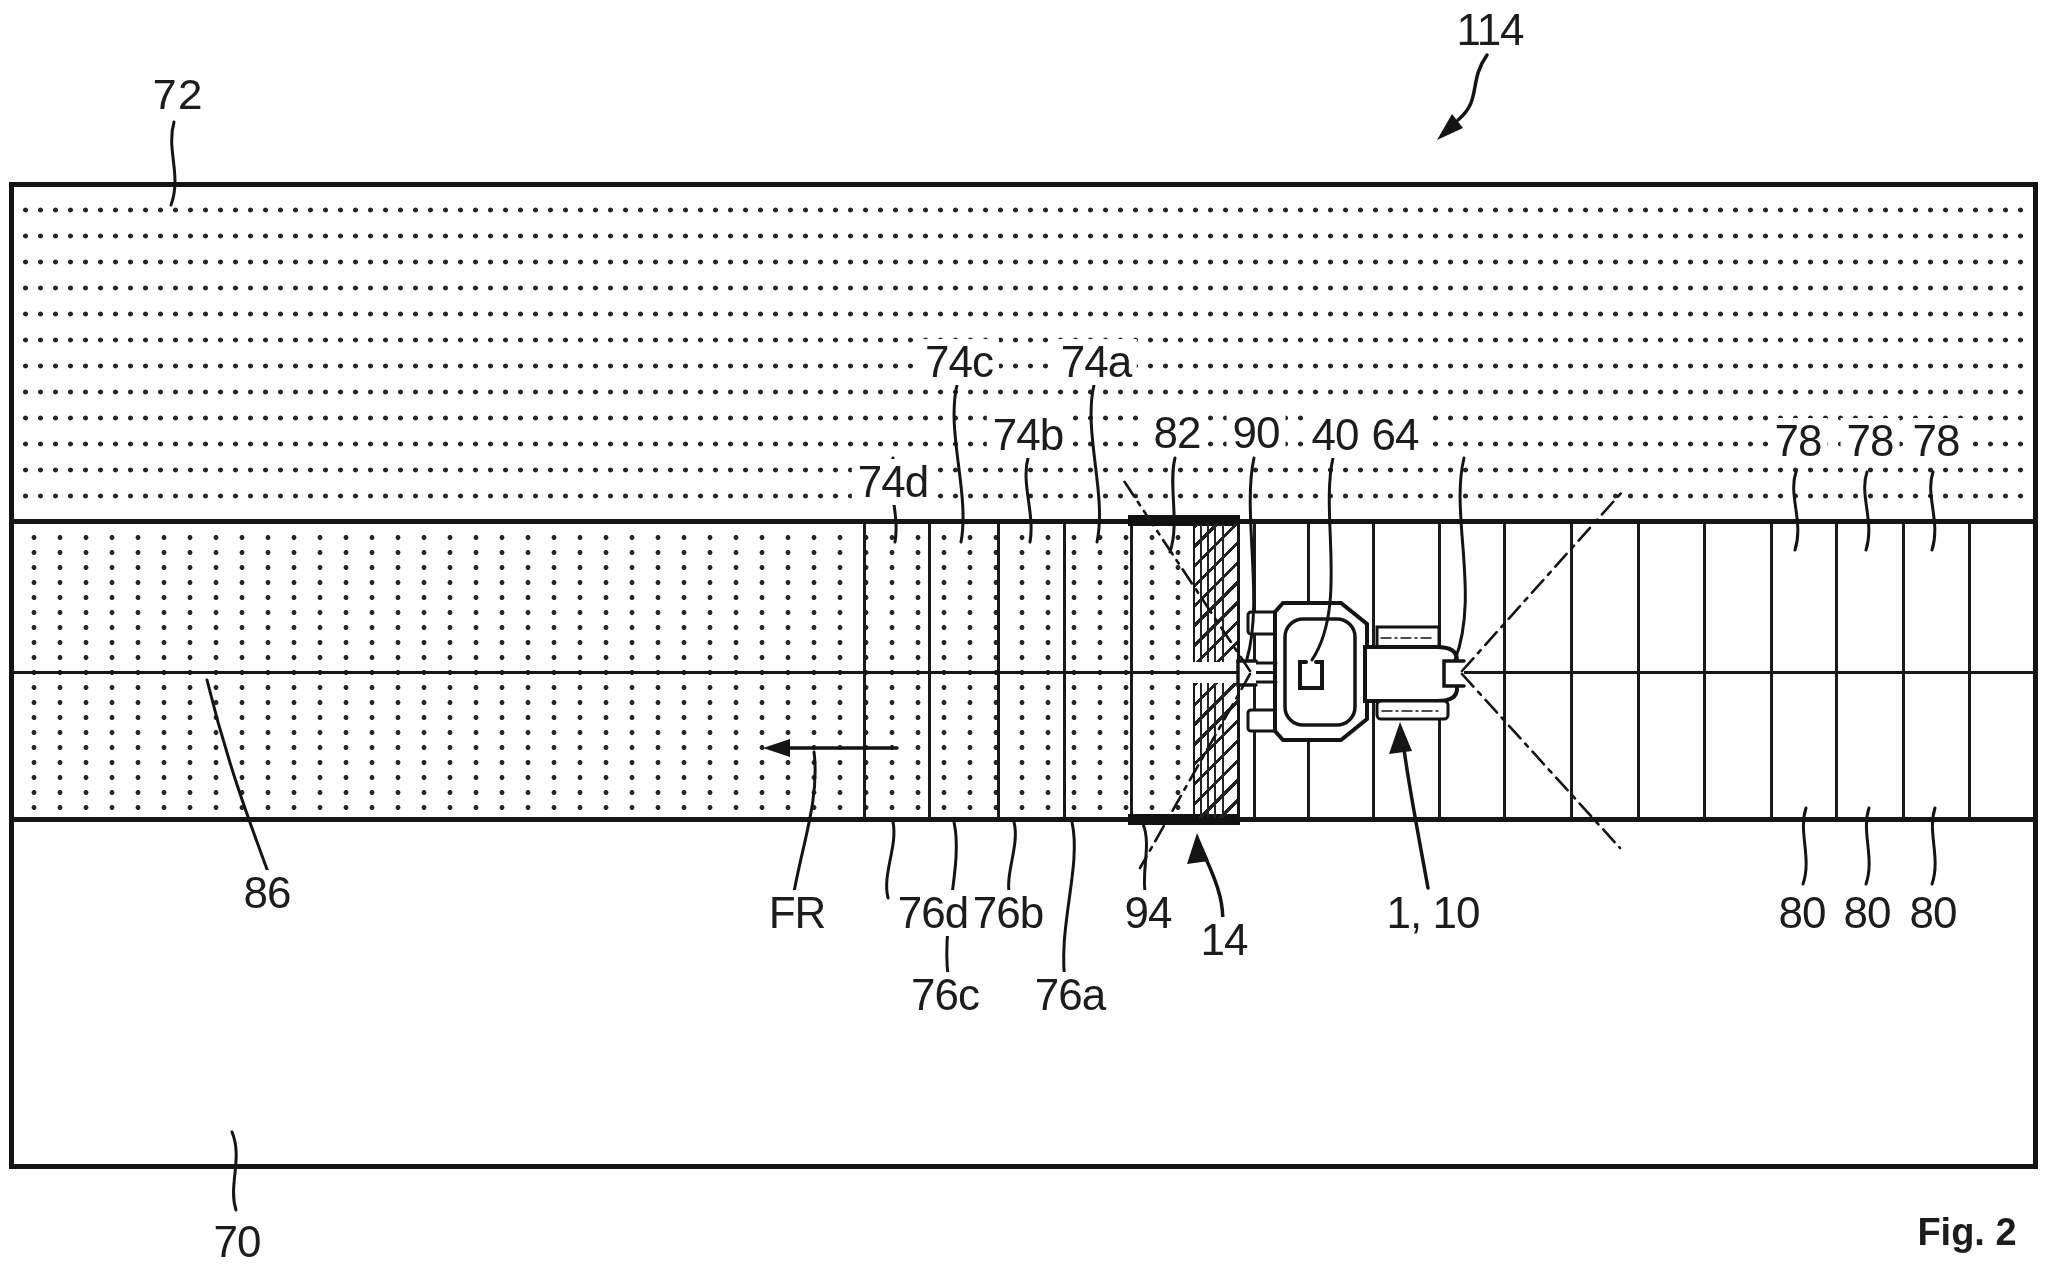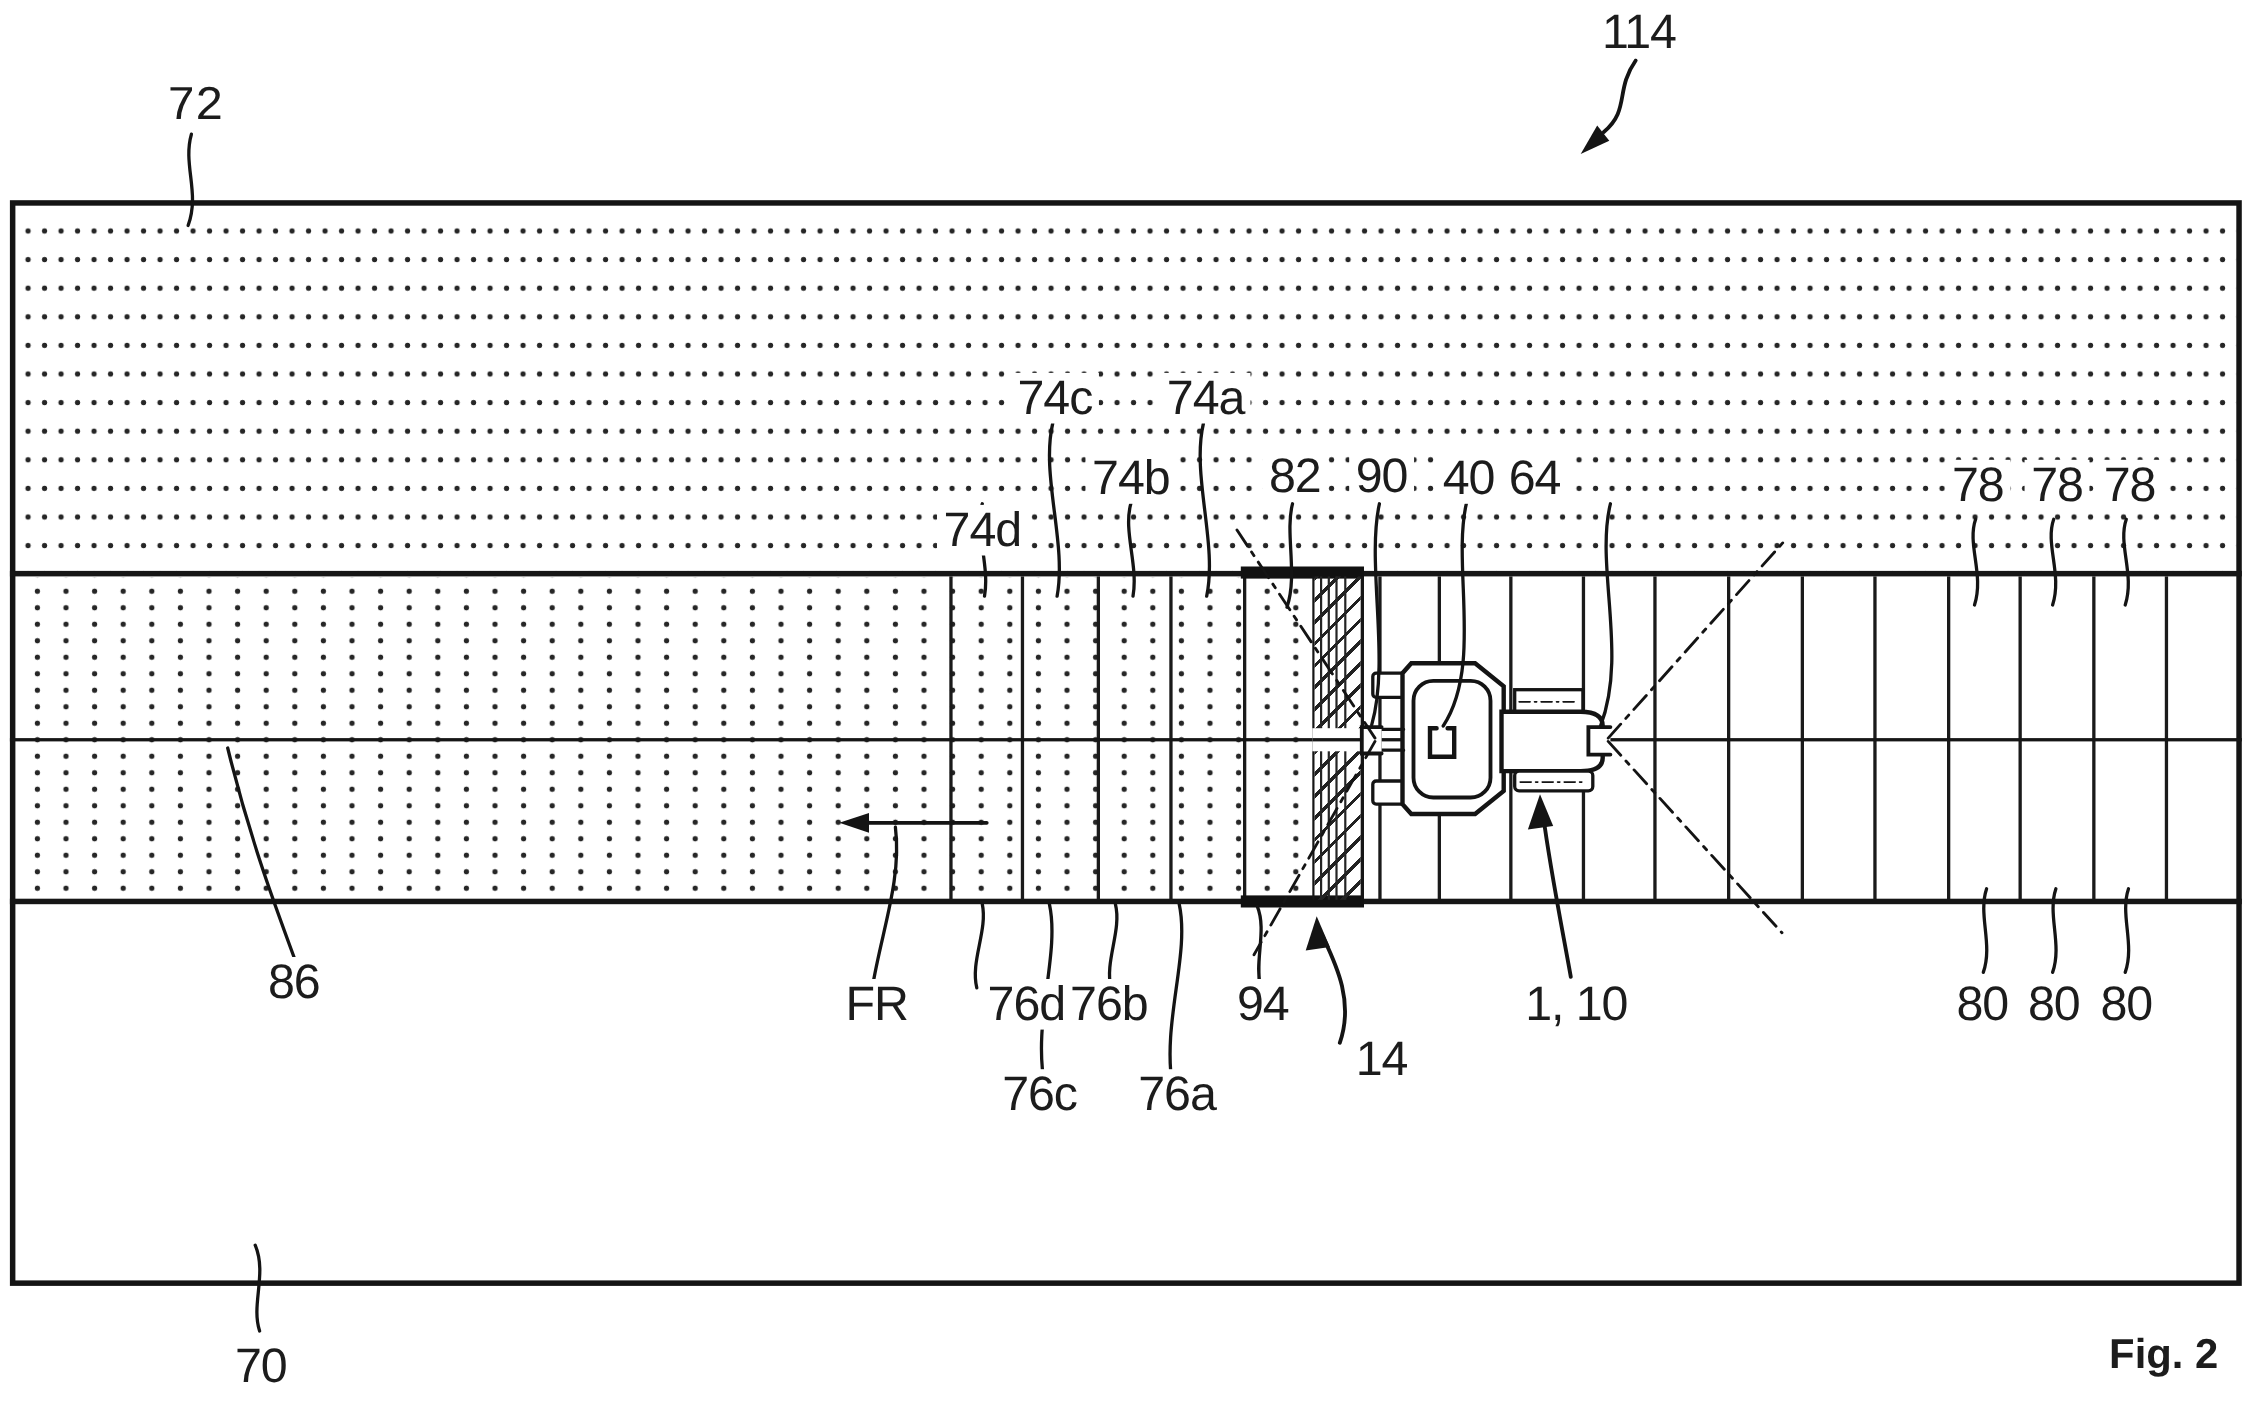--- a/index.html
+++ b/index.html
@@ -178,18 +178,18 @@
       <div class="lbl" style="left: 797px; top: 913px;">FR</div>
       <div class="lbl" style="left: 885px; top: 913px; margin-left: 48px;">76d</div>
       <div class="lbl" style="left: 1008px; top: 913px;">76b</div>
       <div class="lbl" style="left: 1148px; top: 913px;">94</div>
       <div class="lbl" style="left: 1433px; top: 913px;">1, 10</div>
       <div class="lbl" style="left: 1802px; top: 913px;">80</div>
       <div class="lbl" style="left: 1867px; top: 913px;">80</div>
       <div class="lbl" style="left: 1933px; top: 913px;">80</div>
       <div class="lbl" style="left: 945px; top: 995px;">76c</div>
       <div class="lbl" style="left: 1070px; top: 995px;">76a</div>
-      <div class="lbl" style="left: 1224px; top: 963px; margin-left: 32px;">14</div>
+      <div class="lbl" style="left: 1224px; top: 940px;">14</div>
       <div class="lbl" style="left: 237px; top: 1242px;">70</div>
       <div class="lbl caption" style="left: 1967px; top: 1232px;">Fig. 2</div>
     </div>
 
 </div>
 
 </body></html>

